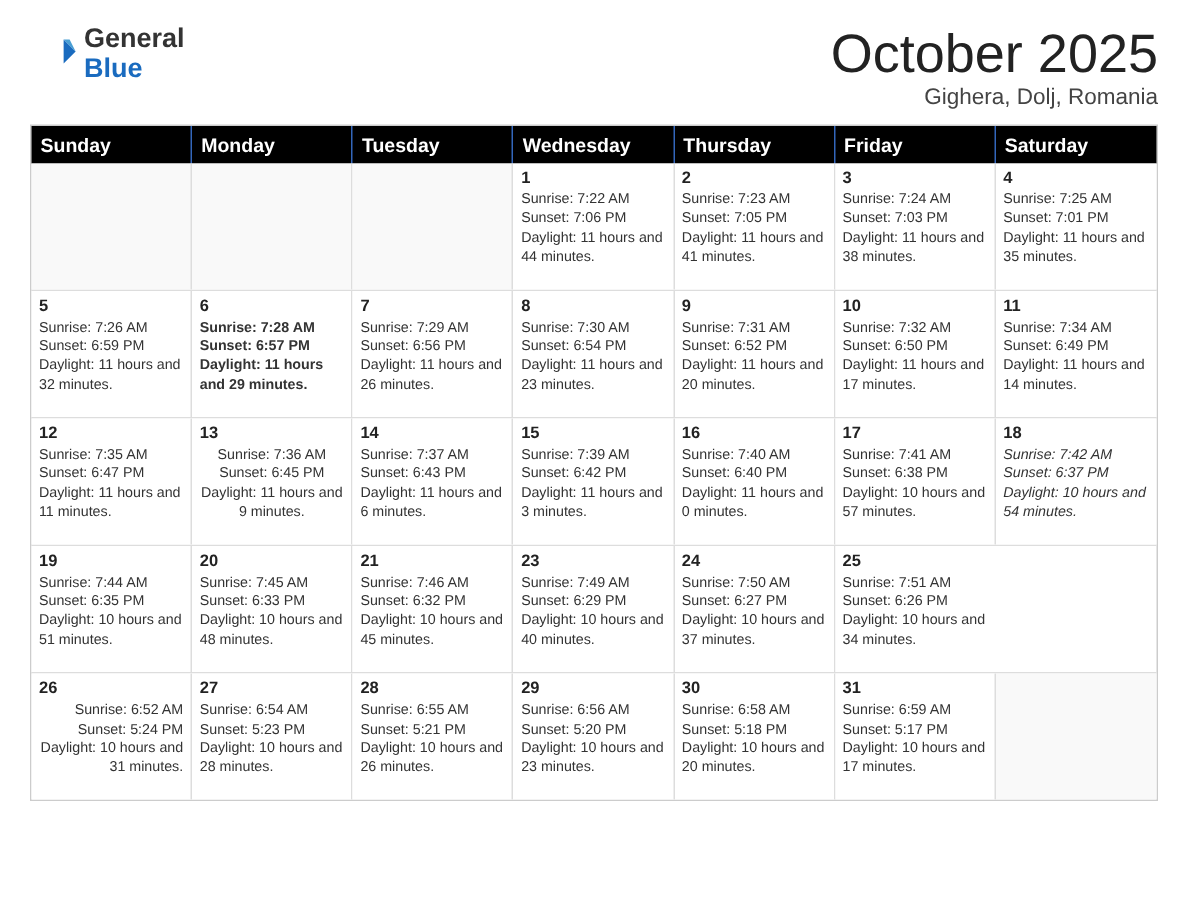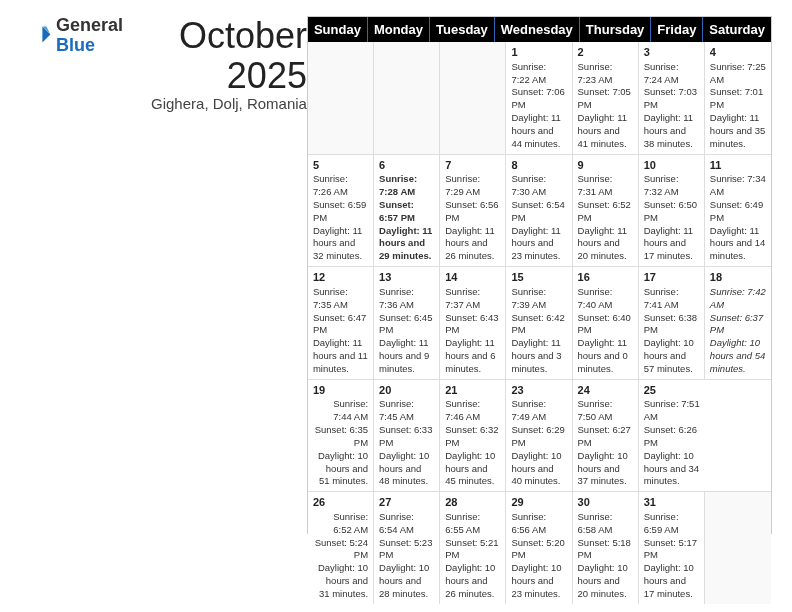--- a/index.html
+++ b/index.html
@@ -8,20 +8,21 @@
       background: #fff;
       width: 792px;
       height: 612px;
       overflow: hidden;
     }
     .page {
       width: 792px;
       height: 544px;
       padding: 16px 20px 10px 20px;
       display: flex;
+      flex-direction: column;
     }
     .header {
       display: flex;
       justify-content: space-between;
       align-items: flex-start;
       margin-bottom: 10px;
     }
     .logo {
       display: flex;
       align-items: center;
@@ -214,21 +215,21 @@
         </div>
         <div class="cal-row">
           <div class="cal-cell">
             <span class="day-number">12</span>
             <div class="cell-text" style="white-space: pre-line;">Sunrise: 7:35 AM
 Sunset: 6:47 PM
 Daylight: 11 hours and 11 minutes.</div>
           </div>
           <div class="cal-cell">
             <span class="day-number">13</span>
-            <div class="cell-text" style="white-space: pre-line;">Sunrise: 7:36 AM
+            <div class="cell-text" style="white-space: pre-line; text-align: center;">Sunrise: 7:36 AM
 Sunset: 6:45 PM
 Daylight: 11 hours and 9 minutes.</div>
           </div>
           <div class="cal-cell">
             <span class="day-number">14</span>
             <div class="cell-text" style="white-space: pre-line;">Sunrise: 7:37 AM
 Sunset: 6:43 PM
 Daylight: 11 hours and 6 minutes.</div>
           </div>
           <div class="cal-cell">
@@ -252,21 +253,21 @@
           <div class="cal-cell">
             <span class="day-number">18</span>
             <div class="cell-text" style="white-space: pre-line; font-style: italic;">Sunrise: 7:42 AM
 Sunset: 6:37 PM
 Daylight: 10 hours and 54 minutes.</div>
           </div>
         </div>
         <div class="cal-row">
           <div class="cal-cell">
             <span class="day-number">19</span>
-            <div class="cell-text" style="white-space: pre-line; text-align: right;">Sunrise: 7:44 AM
+            <div class="cell-text" style="white-space: pre-line;">Sunrise: 7:44 AM
 Sunset: 6:35 PM
 Daylight: 10 hours and 51 minutes.</div>
           </div>
           <div class="cal-cell">
             <span class="day-number">20</span>
             <div class="cell-text" style="white-space: pre-line;">Sunrise: 7:45 AM
 Sunset: 6:33 PM
 Daylight: 10 hours and 48 minutes.</div>
           </div>
           <div class="cal-cell">

